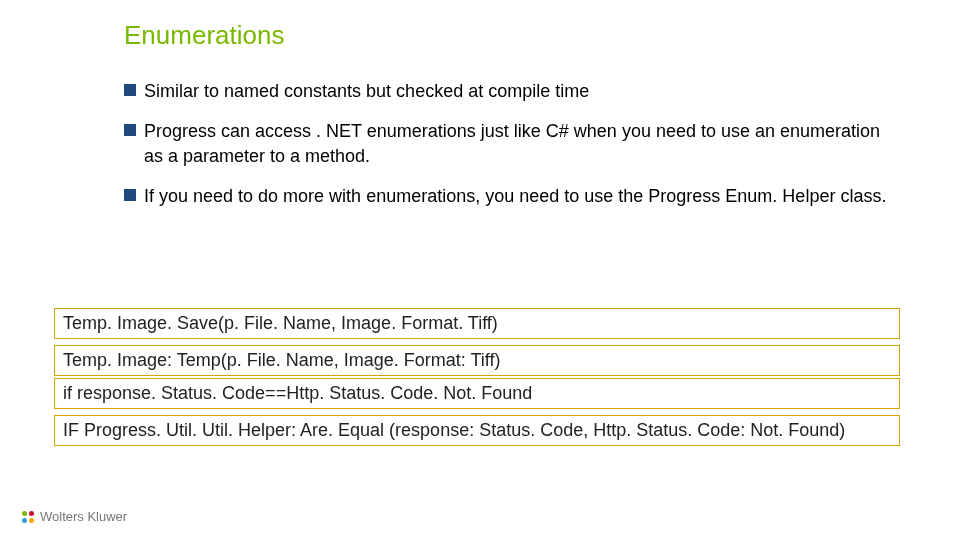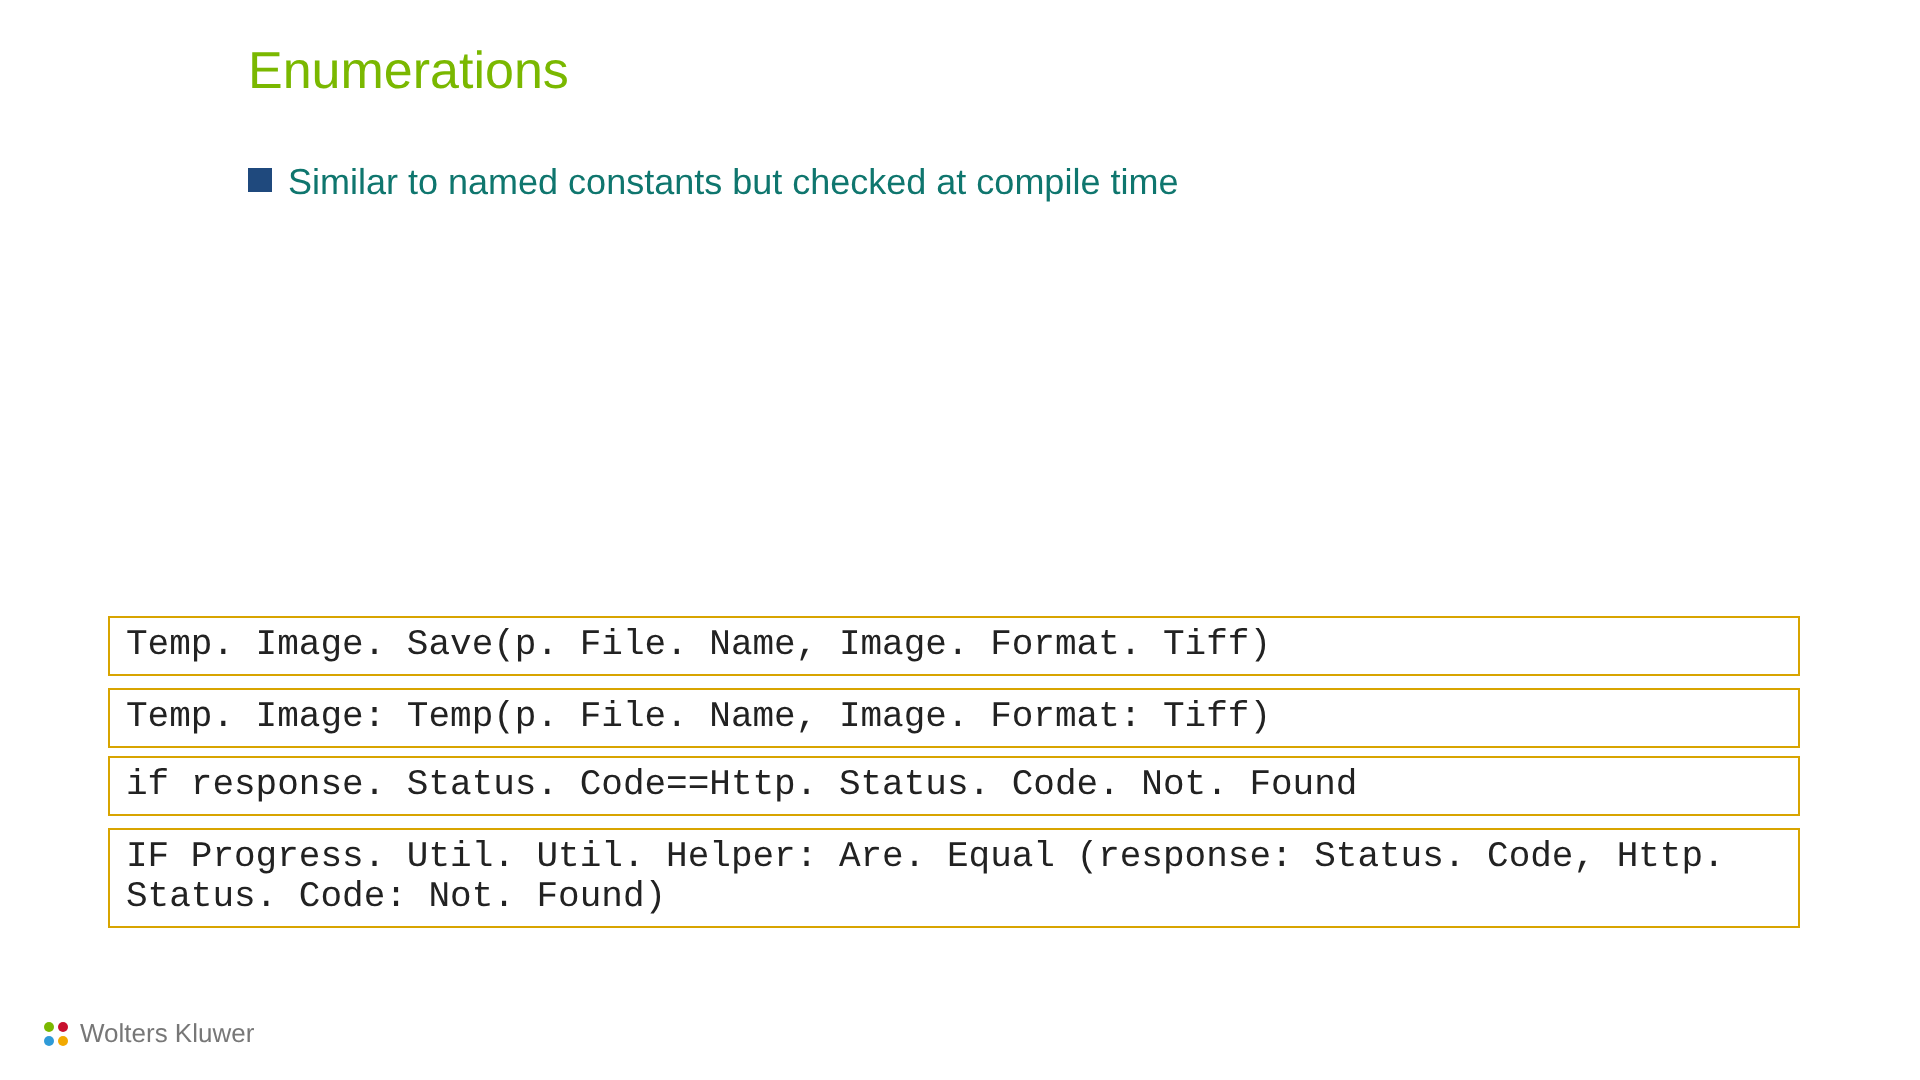--- a/index.html
+++ b/index.html
@@ -2,22 +2,22 @@
 <html><head>
 <meta charset="utf-8">
 <style>
   * { margin: 0; padding: 0; box-sizing: border-box; }
   html, body { width: 960px; height: 540px; background: #fff; font-family: "Trebuchet MS", "Segoe UI", Tahoma, sans-serif; }
   .slide { width: 960px; height: 540px; position: relative; padding: 20px 40px 0 60px; }
   .title { color: #7ab800; font-size: 26px; font-weight: 400; margin-left: 64px; margin-bottom: 28px; }
   .bullets { margin-left: 64px; margin-right: 20px; }
   .bullet { display: flex; align-items: flex-start; margin-bottom: 16px; }
   .sq { width: 12px; height: 12px; background: #1f497d; flex: 0 0 12px; margin-right: 8px; margin-top: 5px; }
-  .bt { color: #0f766e; font-size: 18px; line-height: 1.35; }
-  .codeboxes { position: absolute; left: 54px; right: 60px; font-family: Liberation Mono, monospace; }
+  .bt { color: #000000; font-size: 18px; line-height: 1.35; }
+  .codeboxes { position: absolute; left: 54px; right: 60px; }
   .codeboxes.first { top: 308px; }
   .codeboxes.second { top: 378px; }
   .codebox { border: 1px solid #d8a400; padding: 4px 8px; font-size: 18px; color: #222; margin-bottom: 6px; background: #fff; }
   .footer { position: absolute; left: 22px; bottom: 16px; display: flex; align-items: flex-start; }
   .brand { font-size: 13px; color: #777; display: flex; align-items: center; }
   .brand .clover { width: 12px; height: 12px; margin-right: 6px; position: relative; }
   .brand .clover span { position: absolute; width: 5px; height: 5px; border-radius: 50%; }
   .brand .clover .a { background: #7ab800; left: 0; top: 0; }
   .brand .clover .b { background: #c8102e; right: 0; top: 0; }
   .brand .clover .c { background: #2f9bd8; left: 0; bottom: 0; }
@@ -27,20 +27,28 @@
 <body>
 
 <div class="slide">
 
   <h1 class="title">Enumerations</h1>
 
   <div class="bullets">
     <div class="bullet">
       <div class="sq"></div>
       <div class="bt">Similar to named constants but checked at compile time</div>
+    </div>
+    <div class="bullet">
+      <div class="sq"></div>
+      <div class="bt">Progress can access . NET enumerations just like C# when you need to use an enumeration as a parameter to a method.</div>
+    </div>
+    <div class="bullet">
+      <div class="sq"></div>
+      <div class="bt">If you need to do more with enumerations, you need to use the Progress Enum. Helper class.</div>
     </div>
   </div>
 
   <div class="codeboxes first">
     <div class="codebox">Temp. Image. Save(p. File. Name, Image. Format. Tiff)</div>
     <div class="codebox">Temp. Image: Temp(p. File. Name, Image. Format: Tiff)</div>
   </div>
 
   <div class="codeboxes second">
     <div class="codebox">if response. Status. Code==Http. Status. Code. Not. Found</div>

